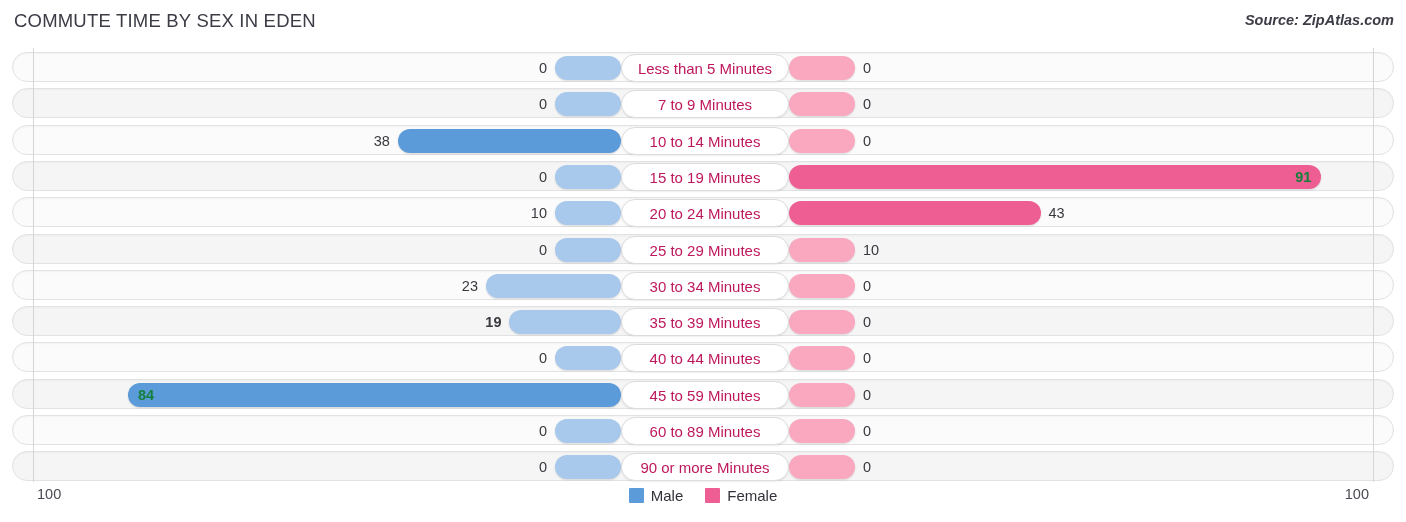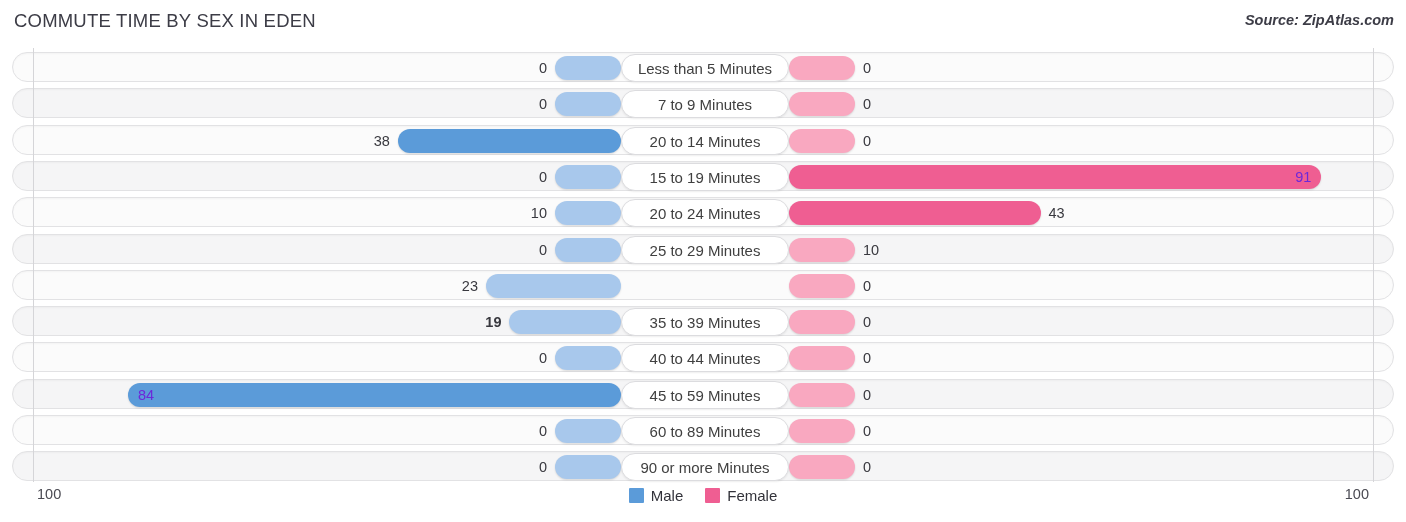--- a/index.html
+++ b/index.html
@@ -99,32 +99,32 @@
     position: absolute;
     top: 3px;
     height: 24px;
     line-height: 24px;
     font-size: 14.5px;
     color: #39393f;
     white-space: nowrap;
   }
   .val-male   { text-align: right; }
   .val-female { text-align: left; }
-  .val.inside { color: #6d28d9; }
+  .val.inside { color: #15803d; font-weight: bold; }
 
   .cat-pill {
     position: absolute;
     top: 1px;
     height: 28px;
     line-height: 27px;
     background: #ffffff;
     border: 1px solid #dcdcdf;
     border-radius: 14px;
     font-size: 15px;
-    color: #404040;
+    color: #be185d;
     text-align: center;
     white-space: nowrap;
     padding: 0 14px;
     z-index: 3;
     box-shadow: 0 1px 2px rgba(0,0,0,0.07);
   }
 
   
   .footer {
     position: absolute;
@@ -192,21 +192,21 @@
         <div class="val val-male" style="left: 482px; width: 52px;">0</div>
         <div class="bar bar-female" style="left: 776px; width: 66px;"></div>
         <div class="val val-female" style="left: 850px;">0</div>
         <div class="cat-pill" style="left: 608px; width: 168px;">7 to 9 Minutes</div>
       </div>
       <div class="row" style="top: 76.6px;">
         <div class="bar bar-male hi" style="left: 384.94px; width: 223.06px;"></div>
         <div class="val val-male" style="left: 324.94px; width: 52px;">38</div>
         <div class="bar bar-female" style="left: 776px; width: 66px;"></div>
         <div class="val val-female" style="left: 850px;">0</div>
-        <div class="cat-pill" style="left: 608px; width: 168px;">20 to 14 Minutes</div>
+        <div class="cat-pill" style="left: 608px; width: 168px;">10 to 14 Minutes</div>
       </div>
       <div class="row alt" style="top: 112.9px;">
         <div class="bar bar-male" style="left: 542px; width: 66px;"></div>
         <div class="val val-male" style="left: 482px; width: 52px;">0</div>
         <div class="bar bar-female hi" style="left: 776px; width: 532.35px;"></div>
         <div class="val val-female inside" style="left: 1268.35px; width: 30px; text-align: right;">91</div>
         <div class="cat-pill" style="left: 608px; width: 168px;">15 to 19 Minutes</div>
       </div>
       <div class="row" style="top: 149.2px;">
         <div class="bar bar-male" style="left: 542px; width: 66px;"></div>
@@ -220,20 +220,21 @@
         <div class="val val-male" style="left: 482px; width: 52px;">0</div>
         <div class="bar bar-female" style="left: 776px; width: 66px;"></div>
         <div class="val val-female" style="left: 850px;">10</div>
         <div class="cat-pill" style="left: 608px; width: 168px;">25 to 29 Minutes</div>
       </div>
       <div class="row" style="top: 221.8px;">
         <div class="bar bar-male" style="left: 472.99px; width: 135.01px;"></div>
         <div class="val val-male" style="left: 412.99px; width: 52px;">23</div>
         <div class="bar bar-female" style="left: 776px; width: 66px;"></div>
         <div class="val val-female" style="left: 850px;">0</div>
+        <div class="cat-pill" style="left: 608px; width: 168px;">30 to 34 Minutes</div>
       </div>
       <div class="row alt" style="top: 258.1px;">
         <div class="bar bar-male" style="left: 496.47px; width: 111.53px;"></div>
         <div class="val val-male" style="left: 436.47px; width: 52px; font-weight: bold;">19</div>
         <div class="bar bar-female" style="left: 776px; width: 66px;"></div>
         <div class="val val-female" style="left: 850px;">0</div>
         <div class="cat-pill" style="left: 608px; width: 168px; text-align: center;">35 to 39 Minutes</div>
       </div>
       <div class="row" style="top: 294.4px;">
         <div class="bar bar-male" style="left: 542px; width: 66px;"></div>

